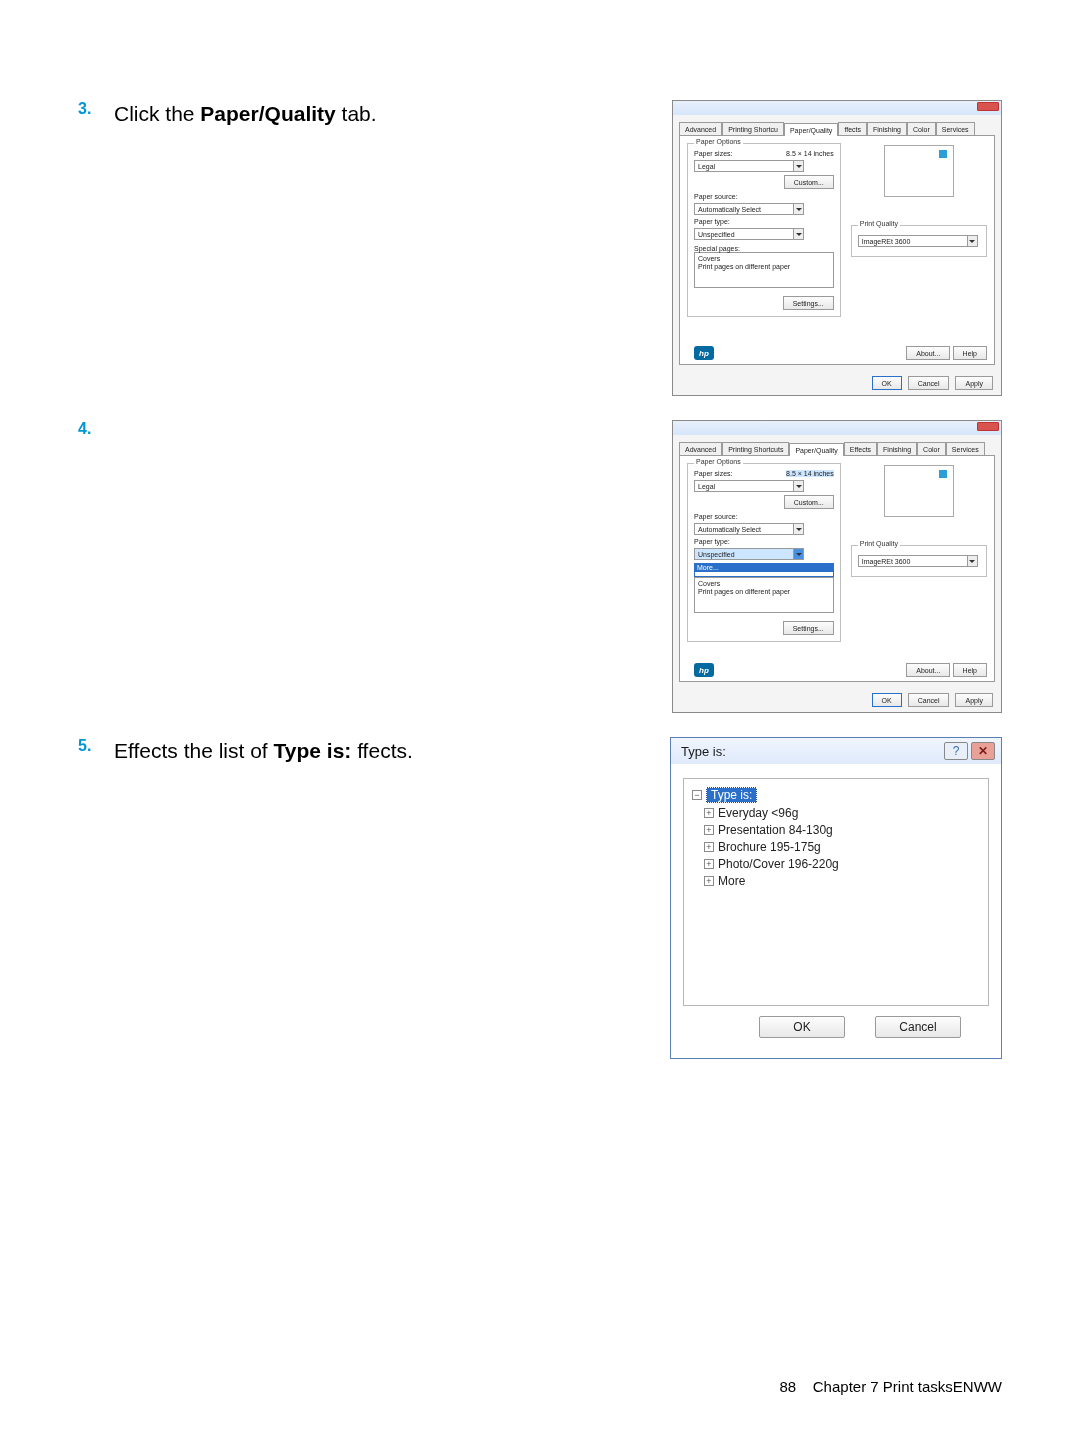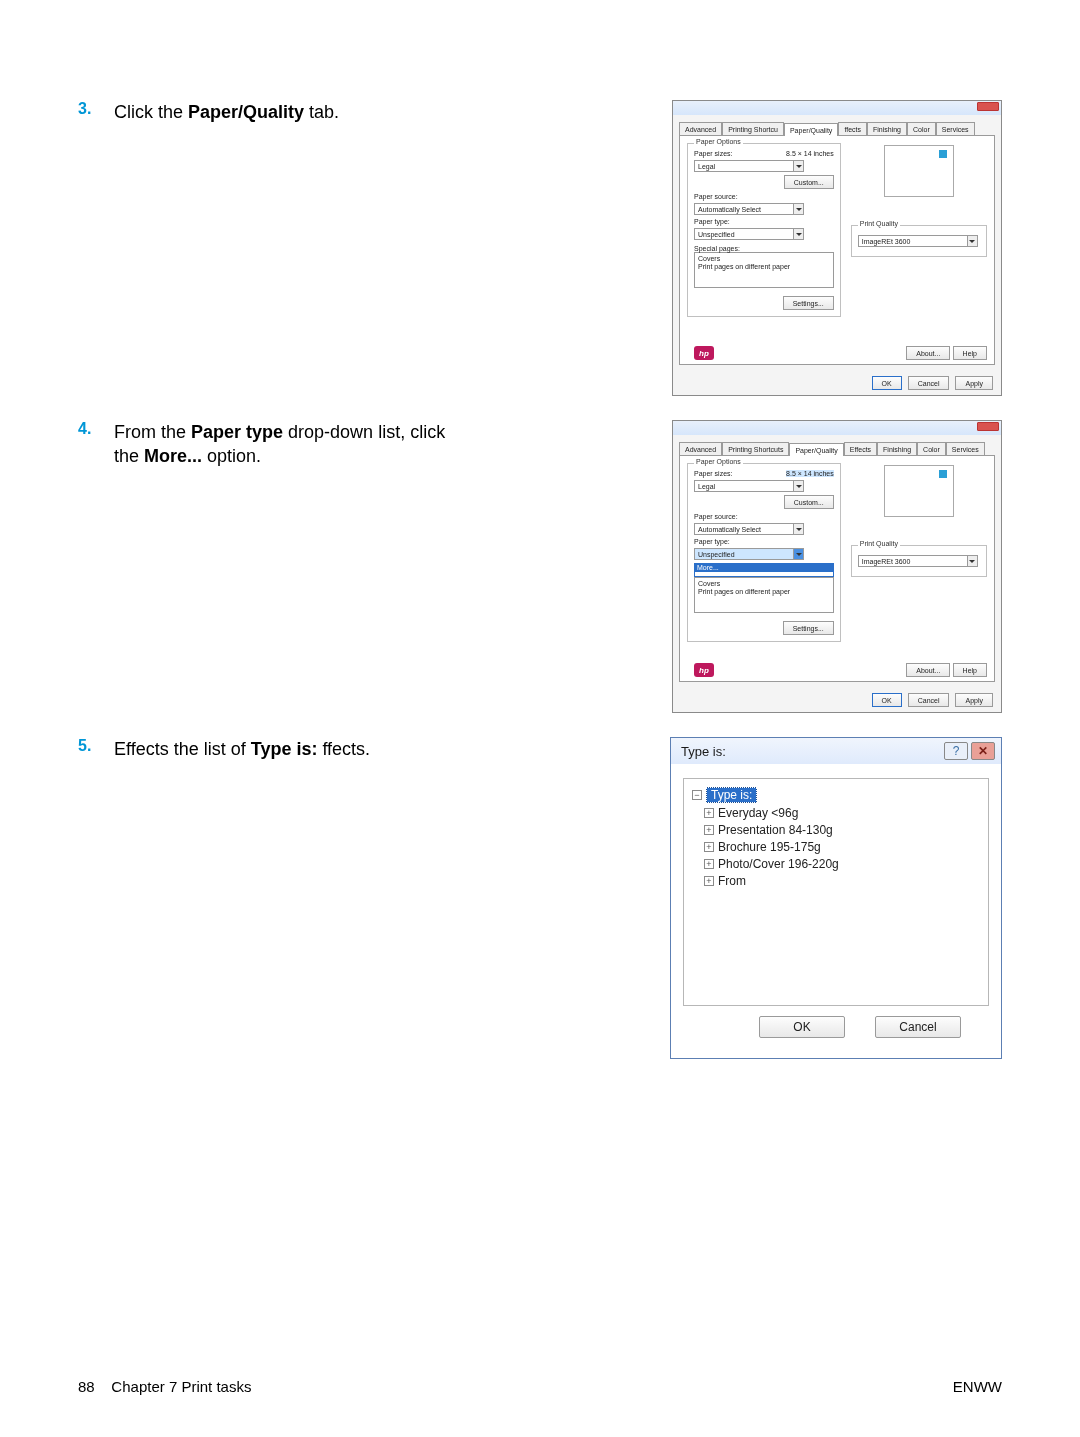--- a/index.html
+++ b/index.html
@@ -8,21 +8,21 @@
     height: 1437px;
     background: #fff;
     font-family: Arial, Helvetica, sans-serif;
     color: #000;
     position: relative;
     padding: 100px 78px 40px 78px;
   }
   .row { display: flex; align-items: flex-start; margin-bottom: 24px; }
   .textcol { width: 410px; padding-right: 20px; display: flex; }
   .num { color: #0096d6; font-weight: bold; font-size: 16px; width: 36px; flex: 0 0 36px; }
-  .instr { font-size: 18px; line-height: 1.35; }
+  .instr { font-size: 21px; line-height: 1.35; }
   .bold { font-weight: bold; }
   .imgcol { flex: 1; }
 
   
   .printdlg {
     width: 330px; margin-left: auto; background: #f4f4f4;
     border: 1px solid #8a8a8a; font-size: 8px; color: #222;
   }
   .titlebar { height: 14px; background: linear-gradient(#e8f0fb,#d6e6fb); position: relative; }
   .titlebar .close { position:absolute; right:2px; top:1px; width:22px; height:9px; background:#d9534f; border:1px solid #b33; border-radius:1px;}
@@ -38,21 +38,21 @@
   .sel .dd .arr::after { content:""; border:3px solid transparent; border-top-color:#333; margin-top:3px;}
   .sel .dd.hi { background:#cde6ff;}
   .sel .dd.hi .arr{ background:#4a90e2;}
   .btn { display:inline-block; border:1px solid #9a9a9a; background:linear-gradient(#fdfdfd,#e8e8e8); padding:1px 9px; font-size:7px; height:14px; line-height:12px;}
   .rightcol { display:flex; gap:10px; }
   .leftops { width:158px;}
   .preview { width:140px; padding-top:2px;}
   .thumb { width:70px; height:52px; border:1px solid #aaa; background:#fff; margin:0 auto; position:relative;}
   .thumb::before { content:""; position:absolute; left:54px; top:4px; width:8px; height:8px; background:#2a9fd6;}
   .listbox { border:1px solid #9a9a9a; background:#fff; height:36px; padding:2px 3px; font-size:7px; line-height:1.2;}
-  .hp { width:20px; height:14px; border-radius:3px; background:#be185d; color:#fff; display:flex; align-items:center; justify-content:center; font-style:italic; font-size:8px; font-weight:bold; margin:4px 0 0 7px;}
+  .hp { width:20px; height:14px; border-radius:3px; background:#0369a1; color:#fff; display:flex; align-items:center; justify-content:center; font-style:italic; font-size:8px; font-weight:bold; margin:4px 0 0 7px;}
   .dlgfooter { display:flex; justify-content:flex-end; gap:6px; padding:5px 8px; background:#f4f4f4;}
   .listbox.open { border:1px solid #2a6fc9; }
   .moreitem { background:#2a6fc9; color:#fff; display:block; padding:0 2px;}
 
   
   .typedlg {
     width: 332px; margin-left:auto; background:#fff; border:1px solid #5c7fb3;
     font-size:12px; color:#222;
   }
   .typedlg .tbar { height:26px; background:linear-gradient(#f0f5fd,#dfeafc); display:flex; align-items:center; padding:0 6px 0 10px; justify-content:space-between;}
@@ -64,21 +64,21 @@
   .typedlg .body { padding:14px 12px 6px 12px;}
   .typedlg .treebox { border:1px solid #b7b7b7; background:#fff; height:228px; padding:8px 8px;}
   .typedlg .root { display:inline-block; background:#2a6fc9; color:#fff; padding:0 4px; border:1px solid #1b4e93; outline:1px dotted #fff; outline-offset:-1px; font-size:12px;}
   .typedlg .treeline { display:flex; align-items:center; gap:4px; margin:3px 0 3px 12px; font-size:12px;}
   .typedlg .pm { width:10px; height:10px; border:1px solid #8a8a8a; display:flex; align-items:center; justify-content:center; font-size:9px; line-height:1; color:#555; background:#fff;}
   .typedlg .minus { color:#555;}
   .typedlg .rootline { display:flex; align-items:center; gap:4px; margin-bottom:2px;}
   .typedlg .foot { display:flex; justify-content:flex-end; gap:30px; padding:10px 28px 14px 0;}
   .typedlg .dbtn { width:86px; height:22px; border:1px solid #9a9a9a; background:linear-gradient(#fdfdfd,#e8e8e8); font-size:12px; display:flex; align-items:center; justify-content:center; border-radius:2px;}
 
-  .footer { position:absolute; bottom:42px; left:78px; right:78px; display:flex; justify-content:space-between; font-size:15px;}
+  .footer { position:absolute; bottom:42px; left:78px; right:78px; display:flex; justify-content:flex-end; font-size:15px;}
 </style>
 </head>
 <body>
 
 <div class="row">
   <div class="textcol">
     <div class="num">3.</div>
     <div class="instr">
       <span>Click the </span><span class="bold">Paper/Quality</span><span> tab.</span>
     </div>
@@ -158,23 +158,20 @@
         <span class="btn">Cancel</span>
         <span class="btn">Apply</span>
       </div>
     </div>
   </div>
 </div>
 
 <div class="row">
   <div class="textcol">
     <div class="num">4.</div>
-    <div class="instr">
-      <span>From the </span><span class="bold">Paper type</span><span> drop-down list, click the </span><span class="bold">More...</span><span> option.</span>
-    </div>
   </div>
   <div class="imgcol">
     <div class="printdlg">
       <div class="titlebar">
           <div class="close"></div>
         </div>
       <div class="tabs">
         <div class="tab">Advanced</div>
         <div class="tab">Printing Shortcuts</div>
         <div class="tab active">Paper/Quality</div>
@@ -283,21 +280,21 @@
           <div class="treeline">
               <span class="pm">+</span>
               <span>Brochure 195-175g</span>
             </div>
           <div class="treeline">
               <span class="pm">+</span>
               <span>Photo/Cover 196-220g</span>
             </div>
           <div class="treeline">
               <span class="pm">+</span>
-              <span>From</span>
+              <span>More</span>
             </div>
         </div>
         <div class="foot">
           <div class="dbtn">OK</div>
           <div class="dbtn">Cancel</div>
         </div>
       </div>
     </div>
   </div>
 </div>

